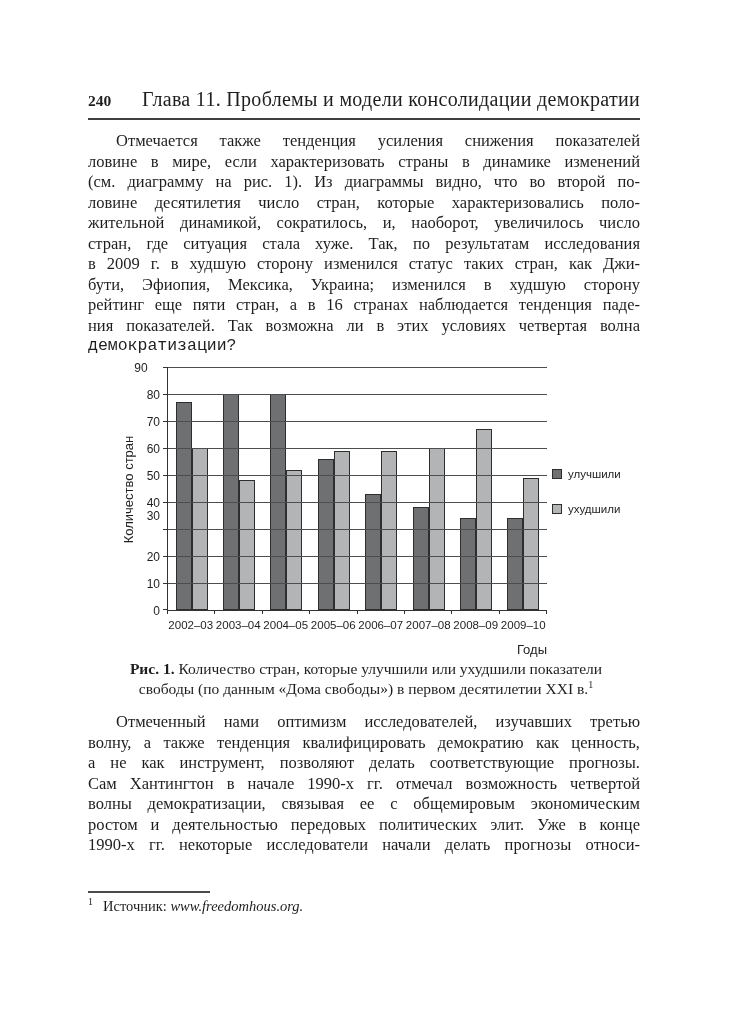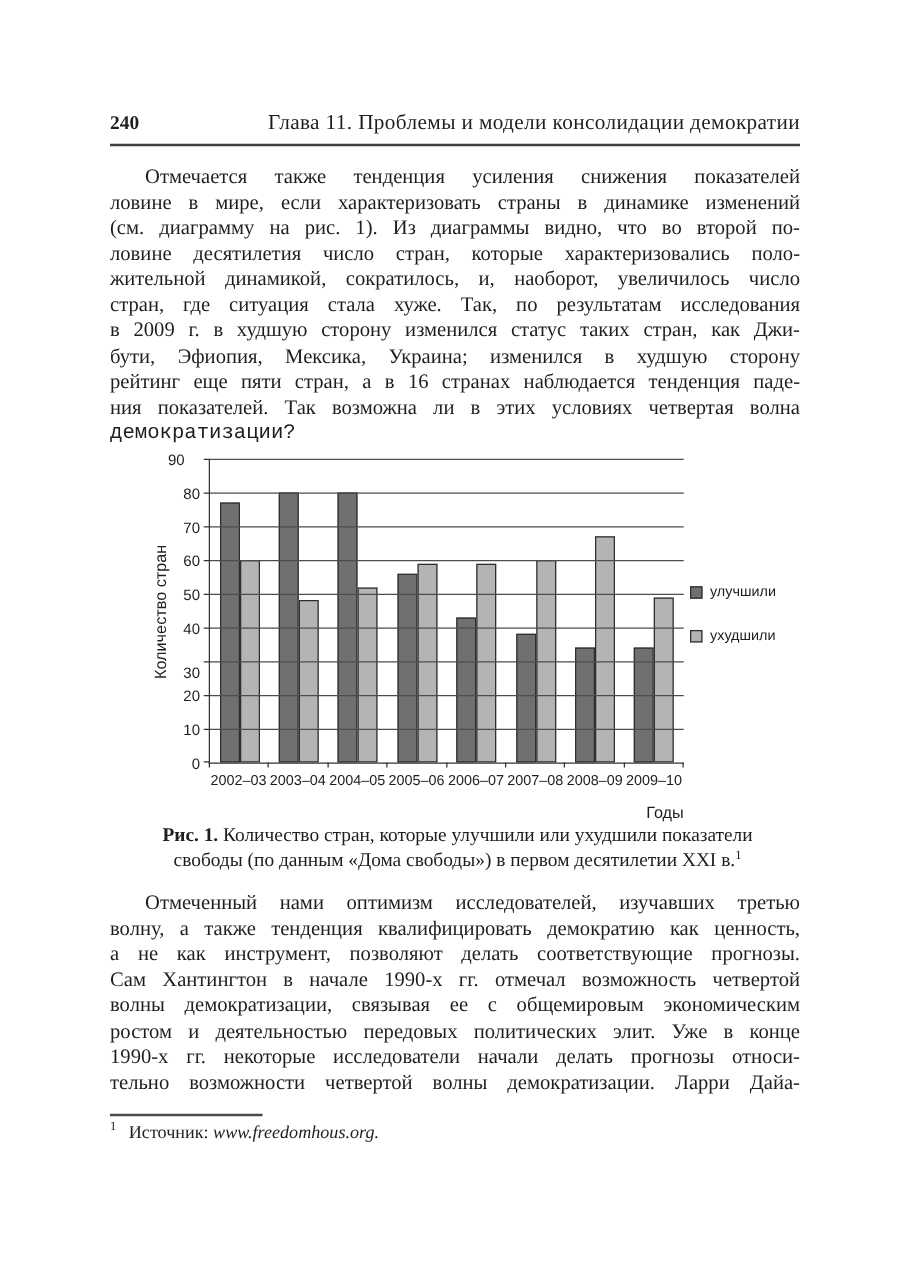--- a/index.html
+++ b/index.html
@@ -15,21 +15,21 @@
   }
   
   .runhead {
     position: absolute;
     left: 88px; top: 88px; width: 552px;
     display: flex; justify-content: space-between; align-items: baseline;
     border-bottom: 2px solid #3f3f3f;
     padding-bottom: 7px;
   }
   .pageno { font-weight: bold; font-size: 15.5px; }
-  .chapter { font-size: 17px; letter-spacing: 0.3px; }
+  .chapter { font-size: 20px; letter-spacing: 0.3px; }
   
   .bodytext {
     position: absolute; left: 88px; width: 552px;
     font-size: 16.5px; line-height: 20.5px;
   }
   .bt1 { top: 131px; }
   .bt2 { top: 712px; }
   .line { text-align: justify; text-align-last: justify; white-space: normal; }
   .line.first { text-indent: 28px; }
   .line.last { text-align-last: left; font-family: Liberation Mono, monospace; }
@@ -100,21 +100,21 @@
     <div class="line">ния показателей. Так возможна ли в этих условиях четвертая волна</div>
     <div class="line last">демократизации?</div>
   </div>
 
   <div class="figure">
     <div class="ylabel">Количество стран</div>
     <div class="yaxis-ticks">
         <div class="ytick" style="bottom: -7px;">0</div>
         <div class="ytick" style="bottom: 20px;">10</div>
         <div class="ytick" style="bottom: 47px;">20</div>
-        <div class="ytick" style="bottom: 66px; margin-top: 40px;">30</div>
+        <div class="ytick" style="bottom: 88px; margin-top: 40px;">30</div>
         <div class="ytick" style="bottom: 101px;">40</div>
         <div class="ytick" style="bottom: 128px;">50</div>
         <div class="ytick" style="bottom: 155px; margin-top: 20px;">60</div>
         <div class="ytick" style="bottom: 182px;">70</div>
         <div class="ytick" style="bottom: 209px;">80</div>
         <div class="ytick" style="bottom: 236px; text-align: center;">90</div>
       </div>
     <div class="plot">
       <div class="groups">
           <div class="group">
@@ -208,21 +208,20 @@
   </div>
 
   <div class="bodytext bt2">
     <div class="line first">Отмеченный нами оптимизм исследователей, изучавших третью</div>
     <div class="line">волну, а также тенденция квалифицировать демократию как ценность,</div>
     <div class="line">а не как инструмент, позволяют делать соответствующие прогнозы.</div>
     <div class="line">Сам Хантингтон в начале 1990-х гг. отмечал возможность четвертой</div>
     <div class="line">волны демократизации, связывая ее с общемировым экономическим</div>
     <div class="line">ростом и деятельностью передовых политических элит. Уже в конце</div>
     <div class="line">1990-х гг. некоторые исследователи начали делать прогнозы относи-</div>
-    <div class="line">тельно возможности четвертой волны демократизации. Ларри Дайа-</div>
   </div>
 
   <div class="footnote-rule"></div>
   <div class="footnote">
     <sup>1</sup><span>Источник: </span><span class="src">www.freedomhous.org.</span>
   </div>
 
 </div>
 
 </body></html>

